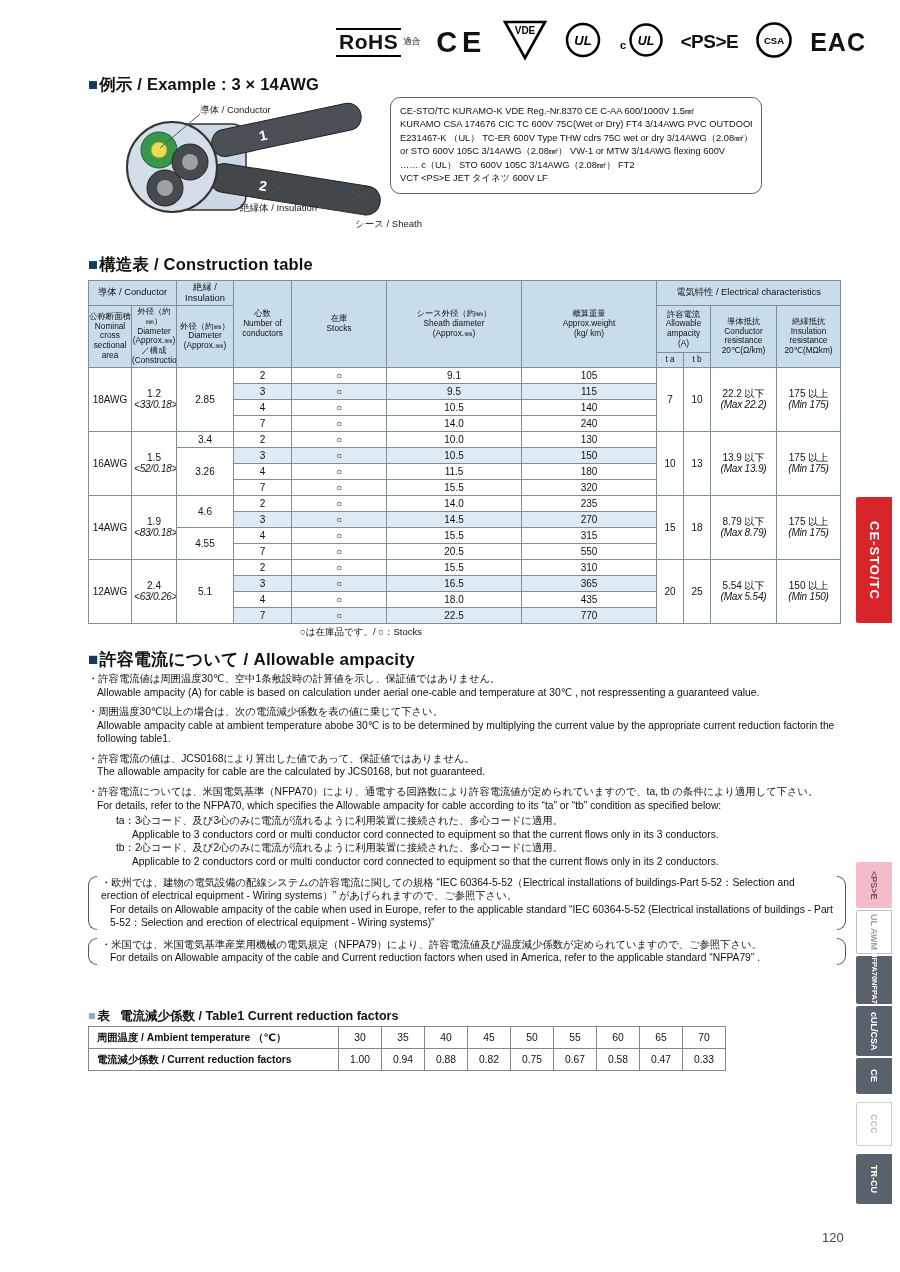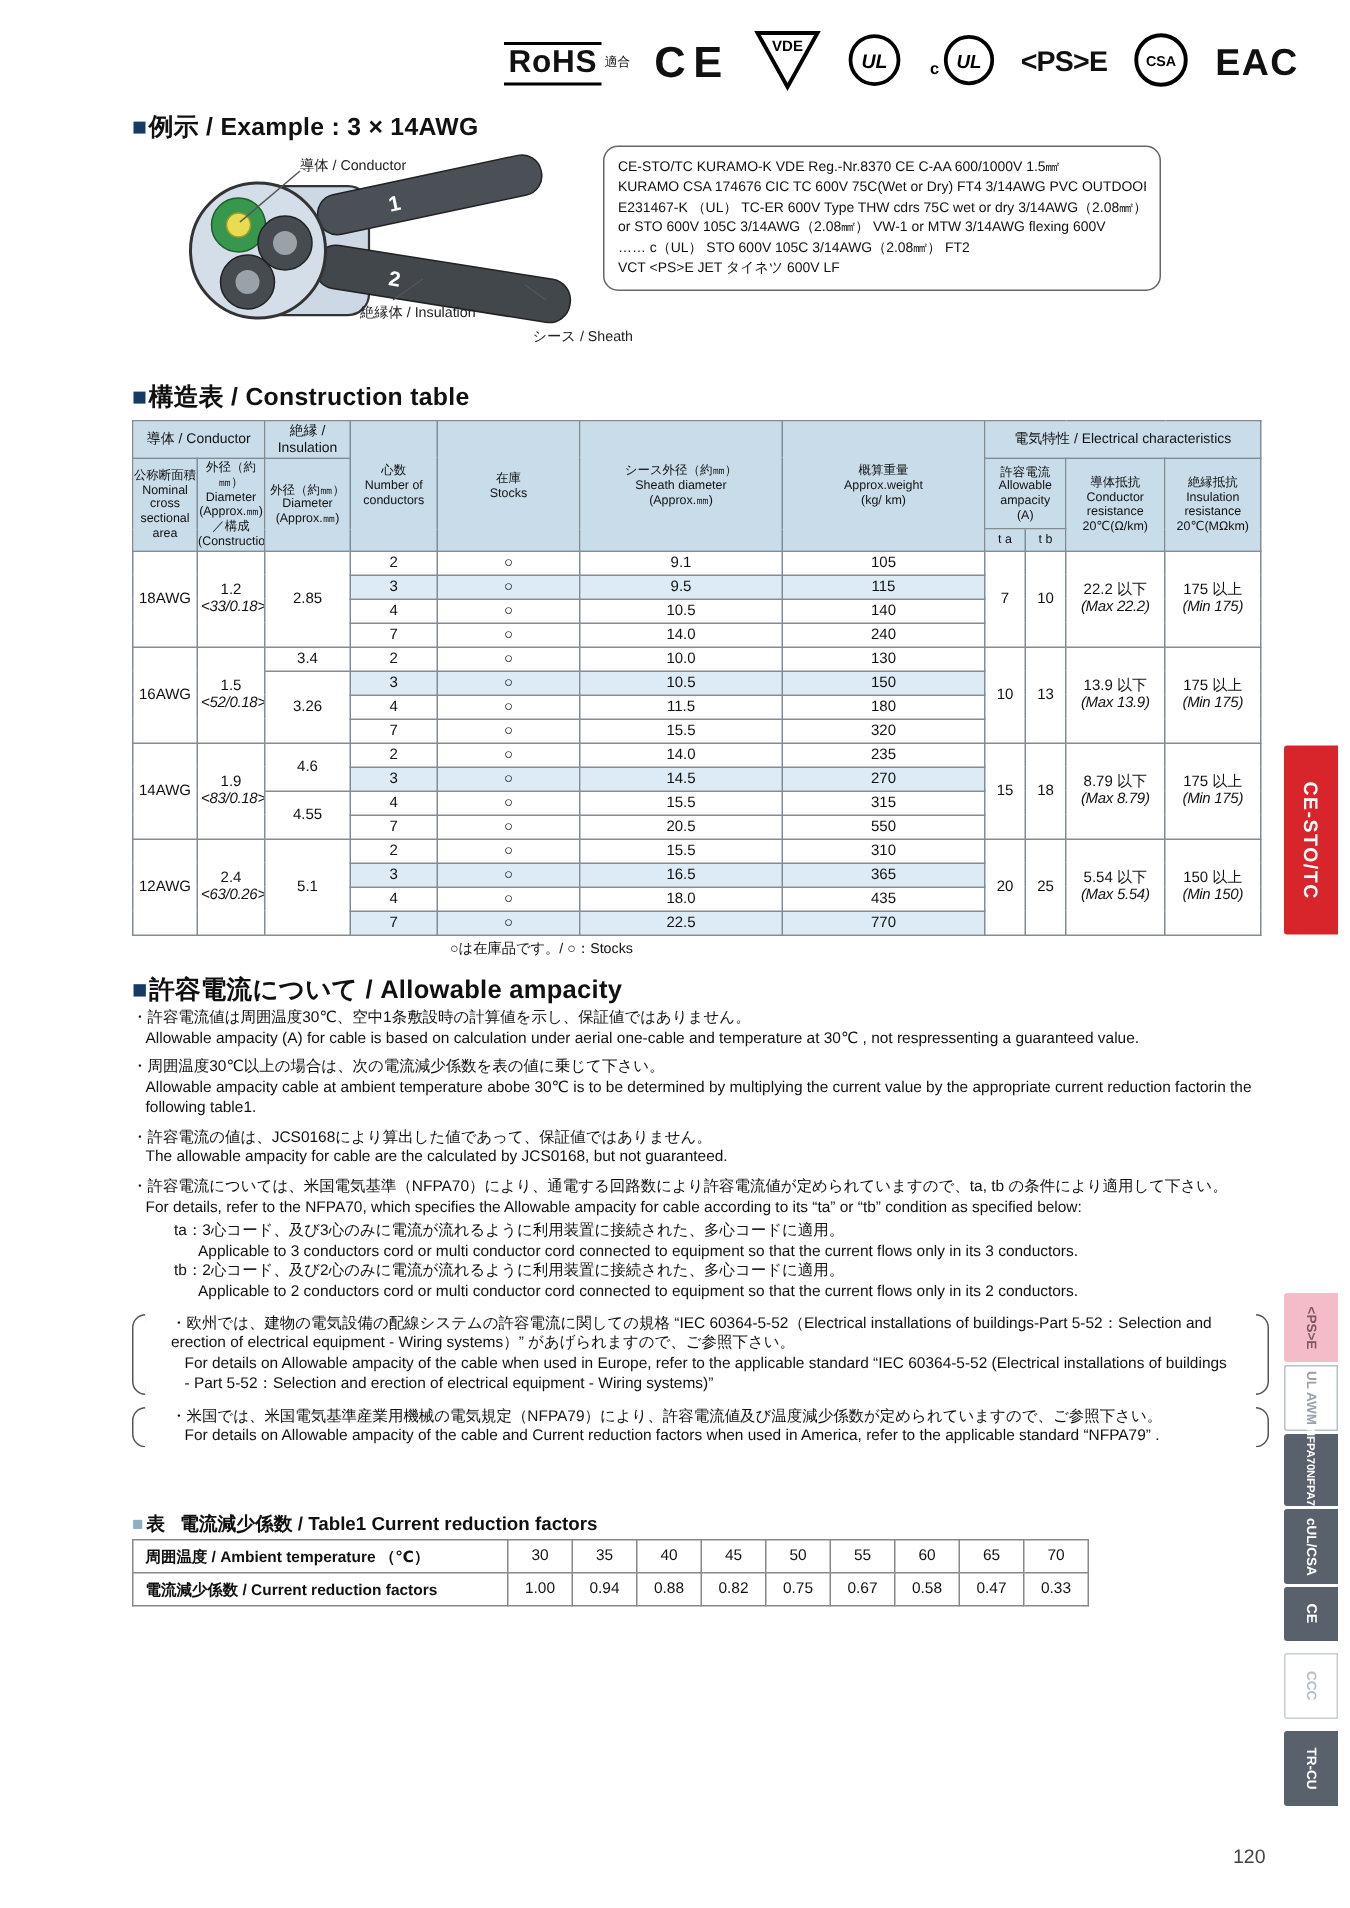--- a/index.html
+++ b/index.html
@@ -19,21 +19,21 @@
   .section-h { position:absolute; font-weight:bold; font-size:16.5px; letter-spacing:.2px; white-space:nowrap; }
   .section-h .marker { color:#173a63; margin-right:1px; }
 
   
   .illus { position:absolute; left:112px; top:98px; width:300px; height:125px; }
   .illus .lbl { position:absolute; font-size:9.5px; color:#222; white-space:nowrap; }
   .lbl-conductor { left:88px; top:6px; }
   .lbl-insulation { left:128px; top:104px; }
   .lbl-sheath { left:243px; top:120px; }
 
-  .marking-box { position:absolute; left:402px; top:97px; width:372px; border:1.2px solid #666; border-radius:10px; padding:7px 9px; font-size:9.3px; line-height:1.45; color:#111; }
+  .marking-box { position:absolute; left:390px; top:97px; width:372px; border:1.2px solid #666; border-radius:10px; padding:7px 9px; font-size:9.3px; line-height:1.45; color:#111; }
   .marking-box div { white-space:nowrap; overflow:hidden; }
 
   
   .ctable { position:absolute; left:88px; top:280px; width:752px; border-collapse:collapse; table-layout:fixed; }
   .ctable th,.ctable td { border:1px solid #7f8d99; text-align:center; vertical-align:middle; overflow:hidden; }
   .ctable thead th { background:#c9dcea; font-weight:normal; font-size:8.3px; line-height:1.18; padding:1px 0; }
   .ctable thead th.band { font-size:9.3px; }
   .ctable thead tr.r1 { height:16px; }
   .ctable thead tr.r2 { height:46px; }
   .ctable thead tr.r3 { height:14px; }
@@ -46,21 +46,21 @@
   .ctable td.stock { font-size:10px; }
   .table-note { position:absolute; left:300px; top:626px; font-size:9.5px; }
 
   
   .ampacity { position:absolute; left:88px; top:672px; width:758px; font-size:10.3px; line-height:1.32; }
   .ampacity .item { margin-bottom:6px; }
   .ampacity .en { margin-left:9px; }
   .ampacity .sub { margin-left:14px; margin-top:2px; margin-bottom:6px; }
   .ampacity .sub .en { margin-left:30px; }
   .ampacity .sub .jp { margin-left:14px; }
-  .bracketed { position:relative; padding:1px 26px; margin-bottom:6px; }
+  .bracketed { position:relative; padding:1px 13px; margin-bottom:6px; }
   .bracketed::before,.bracketed::after { content:""; position:absolute; top:1px; bottom:1px; width:8px; border:1.3px solid #555; }
   .bracketed::before { left:0; border-right:none; border-radius:9px 0 0 9px; }
   .bracketed::after { right:0; border-left:none; border-radius:0 9px 9px 0; }
   .jcs { margin-left:60px; margin-top:4px; }
   .jcs .l2 { margin-left:12px; }
 
   
   .t1head { position:absolute; left:88px; top:1008px; font-size:12.5px; font-weight:bold; }
   .t1head .t1marker { color:#8fafc6; margin-right:2px; }
   .t1head .t1prefix { margin-right:10px; }

